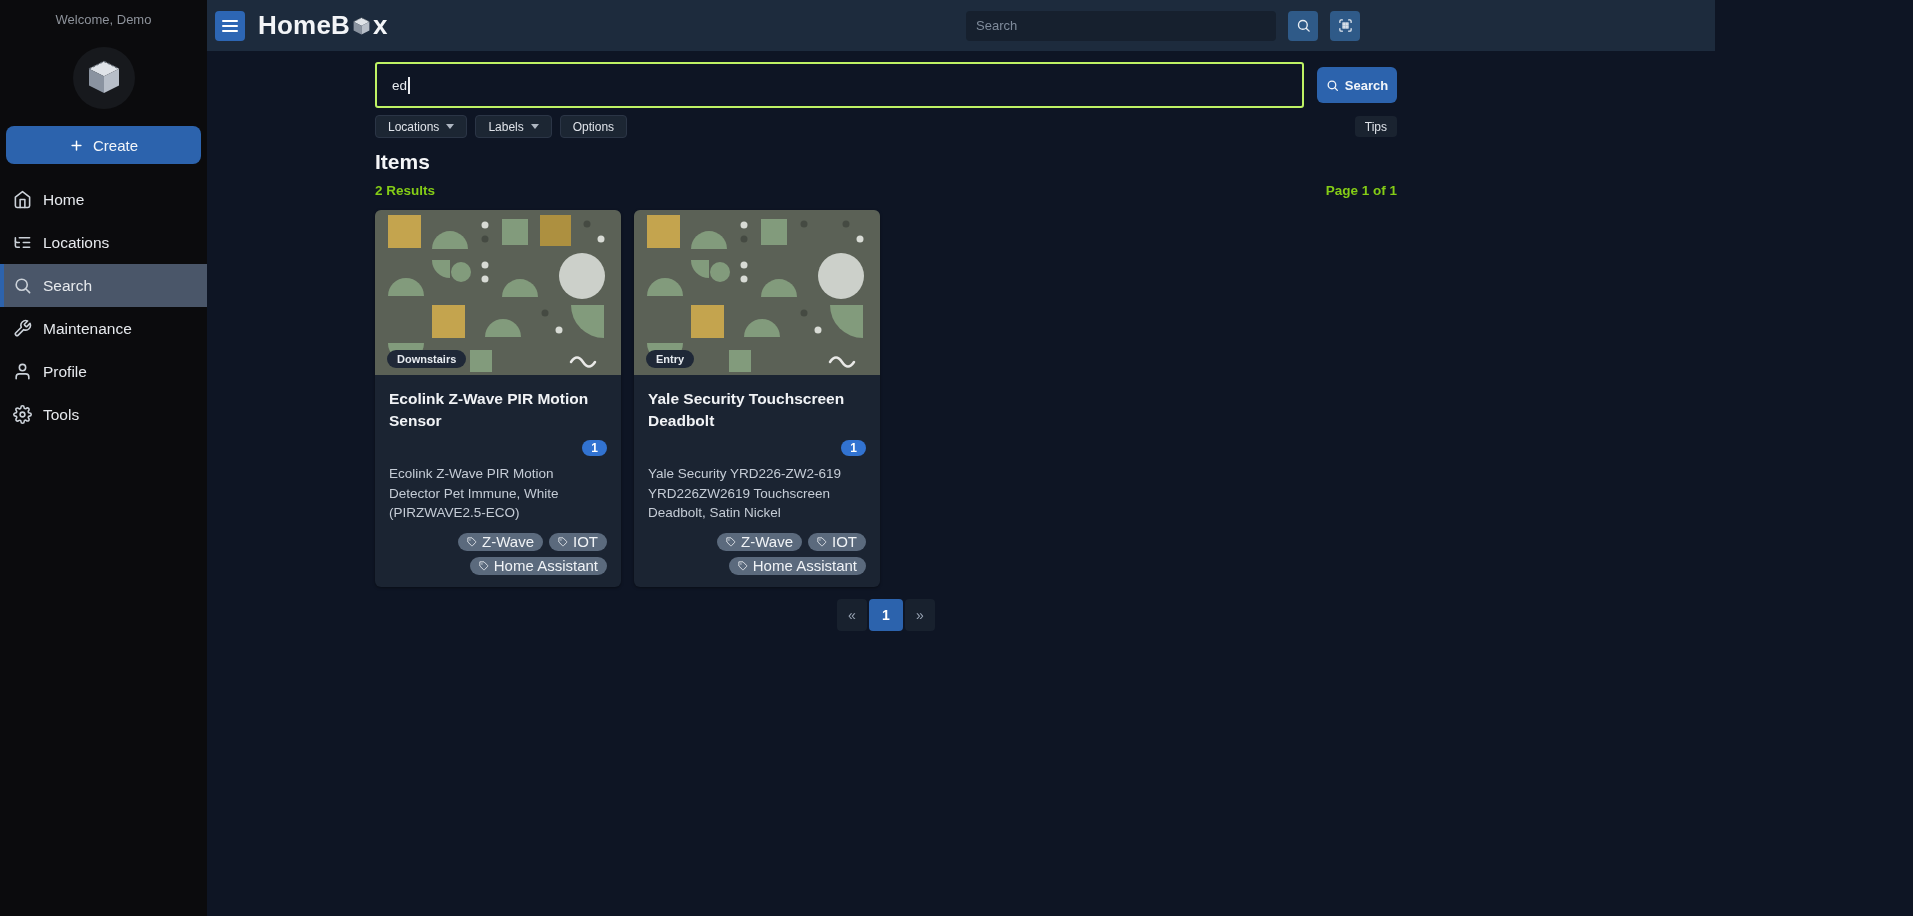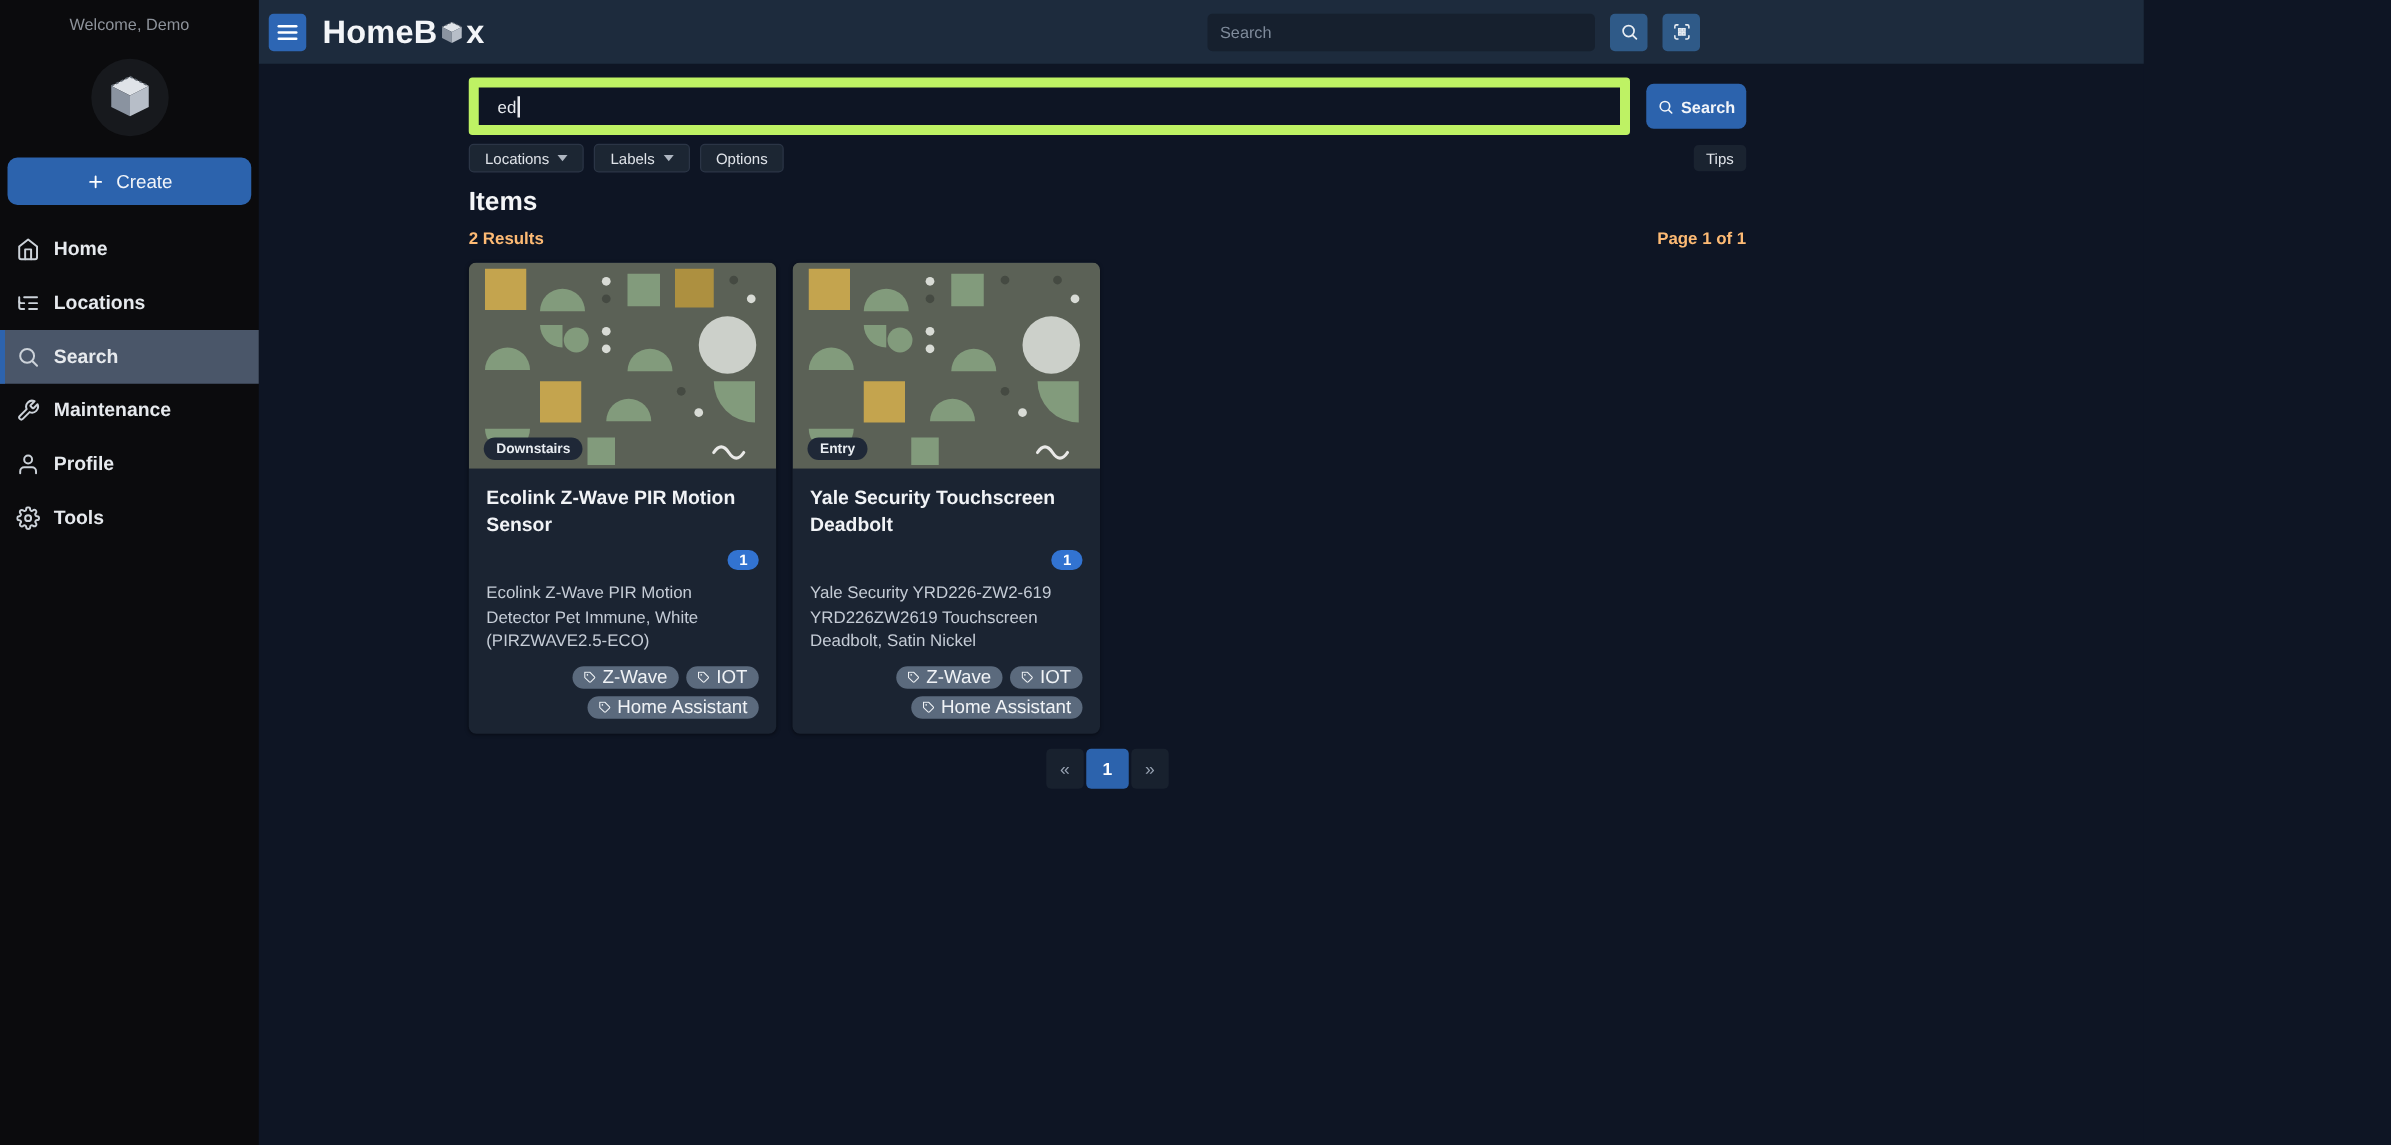--- a/index.html
+++ b/index.html
@@ -12,21 +12,21 @@
              background:#0b0b0d; z-index:5; }
   .welcome { margin-top:12px; text-align:center; color:#8d929a; font-size:13px; }
   .logo-wrap { width:62px; height:62px; border-radius:50%; background:#17191d;
                margin:20px auto 0; display:flex; align-items:center; justify-content:center; }
   .create-btn { display:flex; align-items:center; justify-content:center; gap:9px;
                 height:38px; margin:17px 6px 0; width:195px; border:none; border-radius:8px;
                 background:#2c63ad; color:#f2f5f9; font-size:15px; cursor:pointer;
                 font-family:"Liberation Sans",sans-serif; }
   .nav { margin-top:14px; }
   .nav-item { display:flex; align-items:center; gap:11px; height:43px; padding-left:13px;
-              color:#e6e9ed; font-size:15.5px; cursor:pointer;font-weight:bold; }
+              color:#e6e9ed; font-size:15.5px; cursor:pointer; }
   .nav-item .nicon { width:19px; height:19px; color:#ccd2d9; flex:0 0 auto; }
   .nav-item.active { background:#4a5669; border-left:4px solid #2d63ad; padding-left:9px; }
 
   
   .topbar { position:absolute; left:207px; top:0; right:0; height:51px; background:#1d2b3d;
             display:flex; align-items:center; padding:0 355px 0 8px; z-index:4; }
   .burger-btn { width:30px; height:30px; border:none; border-radius:4px; background:#2d66b4;
                 display:flex; flex-direction:column; align-items:center; justify-content:center;
                 gap:3px; cursor:pointer; flex:0 0 auto; }
   .burger-btn i { display:block; width:16px; height:2px; background:#fff; border-radius:1px; }
@@ -39,41 +39,41 @@
                 font-family:"Liberation Sans",sans-serif; }
   .top-search::placeholder { color:#7f8b9b; }
   .sq-btn { width:30px; height:30px; margin-left:12px; border:none; border-radius:4px;
             background:#2f5a88; color:#e8edf3; display:flex; align-items:center;
             justify-content:center; cursor:pointer; flex:0 0 auto; }
 
   
   .content { position:absolute; left:207px; top:51px; right:0; bottom:0;
              padding:11px 0 0 168px; }
   .search-row { display:flex; align-items:center; width:1022px; }
-  .query-box { width:929px; height:46px; border:8px solid #bef264; border-radius:3px;
+  .query-box { width:929px; height:46px; border:2px solid #bef264; border-radius:3px;
                background:#0e1524; display:flex; align-items:center; padding-left:15px;
                color:#e8ebf0; font-size:13.5px; cursor:text; }
   .caret { display:inline-block; width:1.5px; height:17px; background:#e8eaee; margin-left:1px; }
   .go-search-btn { width:80px; height:36px; margin-left:13px; border:none; border-radius:6px;
                    background:#2c63ad; color:#f2f5f9; font-size:13px; font-weight:bold;
                    display:flex; align-items:center; justify-content:center; gap:6px;
                    cursor:pointer; font-family:"Liberation Sans",sans-serif; }
   .filter-row { display:flex; align-items:center; gap:8px; margin-top:7px; width:1022px; }
   .filter-btn { height:23px; padding:0 12px; border:1px solid #2b3546; border-radius:4px;
                 background:#1c2633; color:#dfe3e9; font-size:12px; display:flex;
                 align-items:center; gap:7px; cursor:pointer;
                 font-family:"Liberation Sans",sans-serif; }
   .chev { width:0; height:0; border-left:4px solid transparent; border-right:4px solid transparent;
           border-top:5px solid #aeb6c1; }
   .tips-btn { margin-left:auto; height:21px; padding:0 10px; border:none; border-radius:4px;
               background:#1a2330; color:#dfe3e9; font-size:12px; cursor:pointer;
               font-family:"Liberation Sans",sans-serif; }
   .items-heading { margin-top:12px; font-size:21px; font-weight:bold; color:#f4f5f7; }
   .results-row { margin-top:9px; width:1022px; display:flex; justify-content:space-between;
-                 color:#fdba74; font-size:13.5px; font-weight:bold; }
+                 color:#84cc16; font-size:13.5px; font-weight:bold; }
   .results-row .page-ind { font-weight:bold; }
 
   
   .cards { display:flex; gap:13px; margin-top:12px; }
   .card { width:246px; min-height:371px; background:#1b2432; border-radius:6px;
           overflow:hidden; display:flex; flex-direction:column; cursor:pointer;
           box-shadow:0 1px 3px rgba(0,0,0,.4); }
   .card-img { position:relative; height:165px; flex:0 0 auto; }
   .card-img svg.art { display:block; width:100%; height:100%; }
   .loc-badge { position:absolute; left:12px; bottom:7px; background:#1f2837; color:#e8ecf1;

